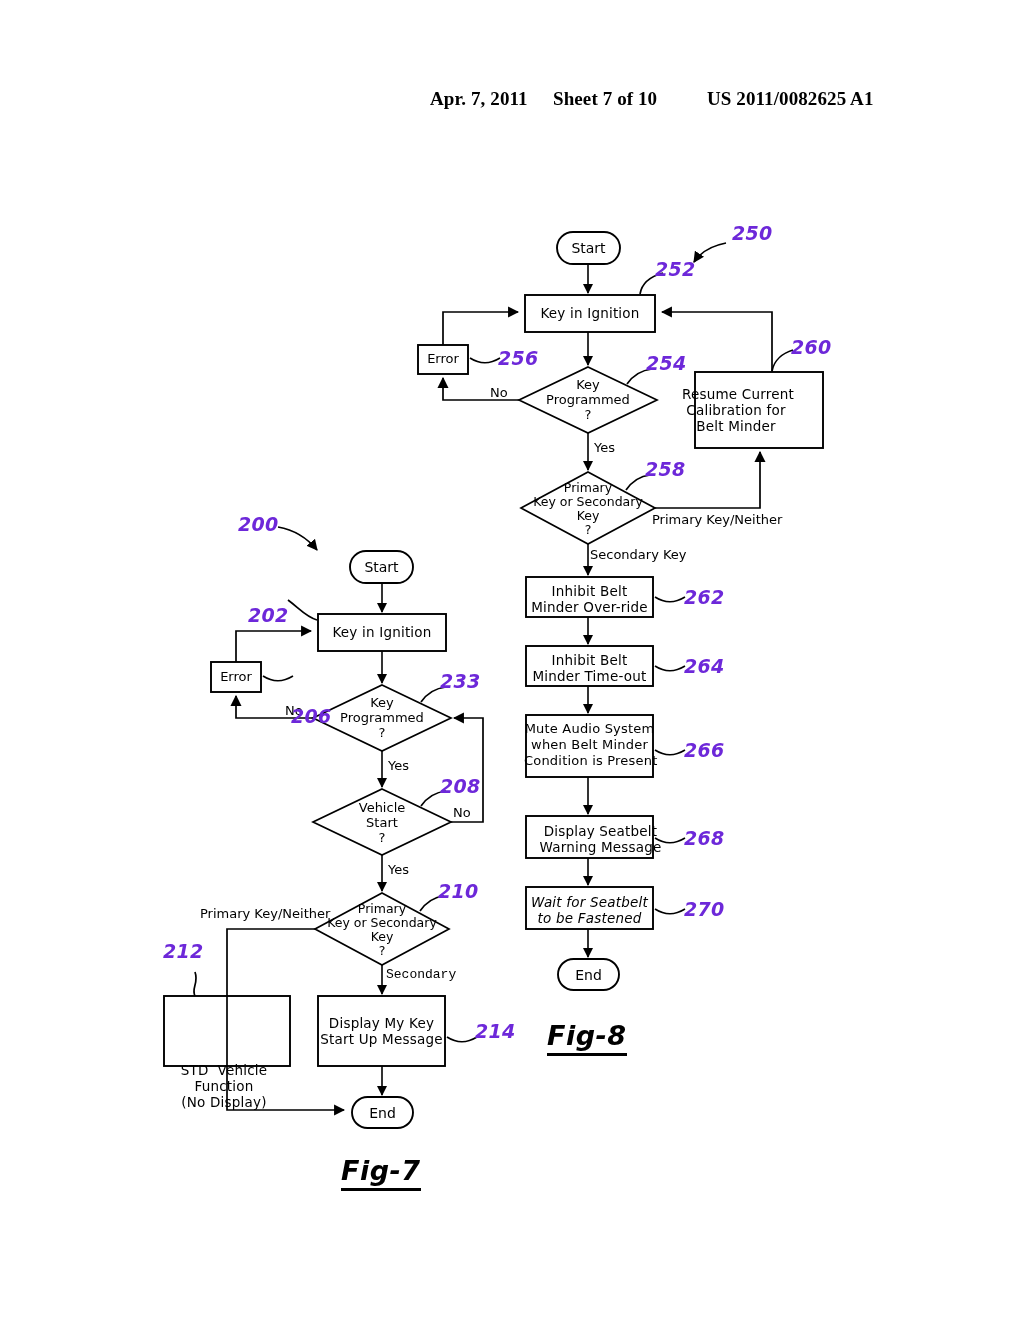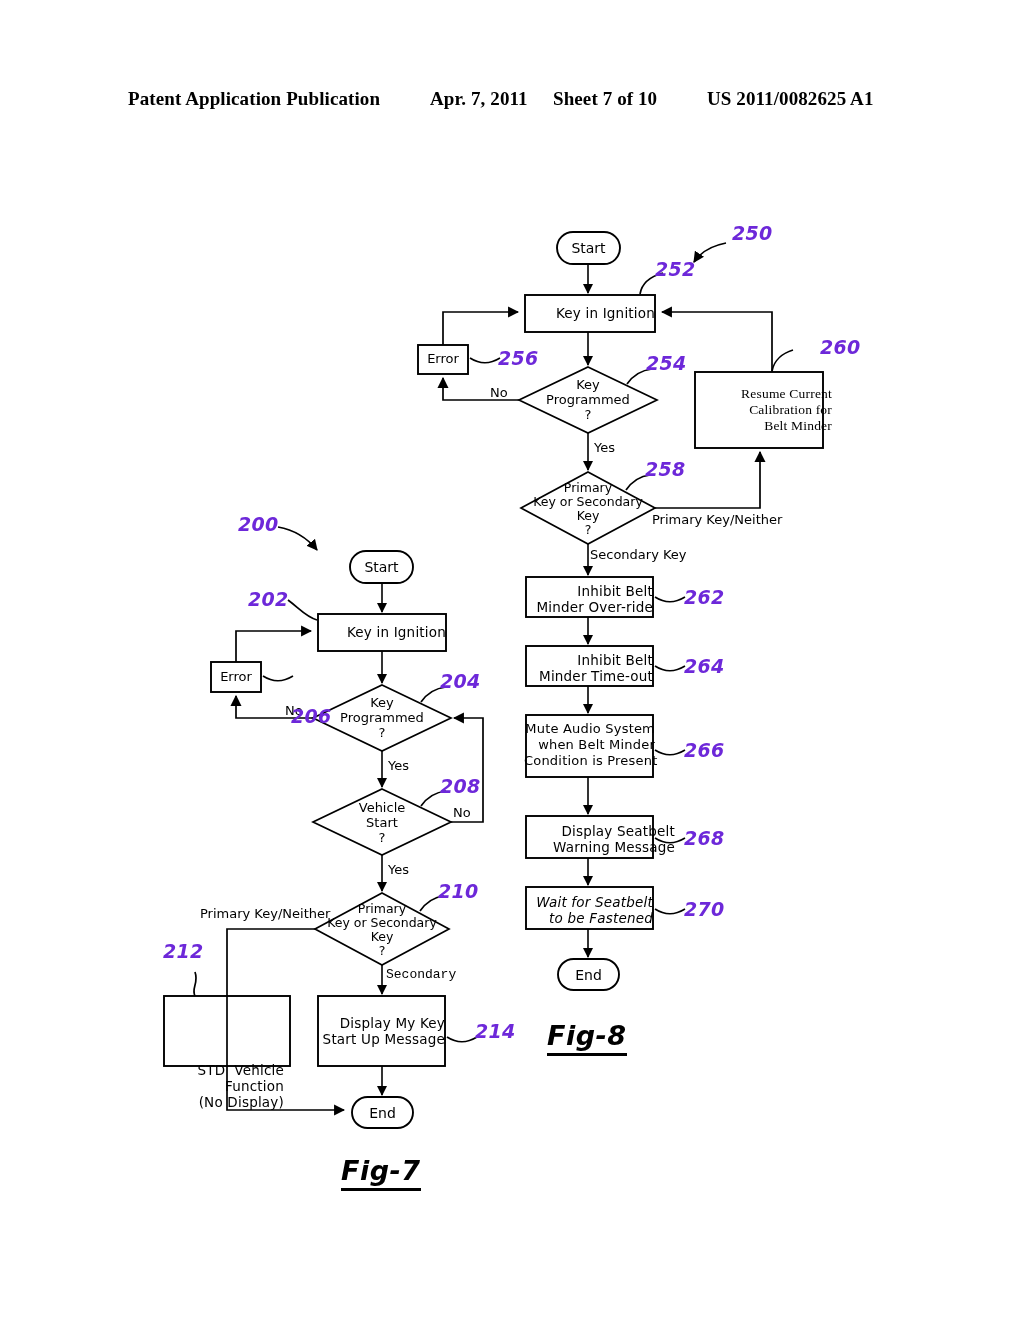--- a/index.html
+++ b/index.html
@@ -59,21 +59,21 @@
   }
   #fig7-caption { left: 341px; top: 1155px; }
   #fig8-caption { left: 547px; top: 1020px; }
 
   
   .node-text {
     position: absolute;
     font-family: "DejaVu Sans", sans-serif;
     font-size: 13.5px;
     line-height: 16px;
-    text-align: right;
+    text-align: center;
     white-space: pre;
     color: #000;
     letter-spacing: 0.2px;
   }
   .term-text {
     position: absolute;
     font-family: "DejaVu Sans", sans-serif;
     font-size: 14px;
     text-align: center;
     white-space: nowrap;
@@ -103,21 +103,20 @@
     font-size: 19px;
     white-space: nowrap;
     color: #6d28d9;
     letter-spacing: 0.3px;
   }
 </style>
 </head>
 <body>
 
 <div id="page-header">
-  <span class="hdr-pub">Patent Application Publication</span>
   <span class="hdr-date">Apr. 7, 2011</span>
   <span class="hdr-sheet">Sheet 7 of 10</span>
   <span class="hdr-num">US 2011/0082625 A1</span>
 </div>
 
 <div id="drawing">
 <svg width="1024" height="1320" viewBox="0 0 1024 1320" xmlns="http://www.w3.org/2000/svg">
   <defs>
     <marker id="arrow" viewBox="0 0 10 10" refX="9" refY="5" markerWidth="6.5" markerHeight="6.5" orient="auto-start-reverse">
       <path d="M 0 0 L 10 5 L 0 10 z" fill="#000"></path>
@@ -254,21 +253,21 @@
 
 <div class="dia-text" style="left:518px; top:377px; width:140px;">Key
 Programmed
 ?</div>
 
 <div class="dia-text" style="left:512px; top:481px; width:152px; font-size:12.5px; line-height:14px;">Primary
 Key or Secondary
 Key
 ?</div>
 
-<div class="node-text" style="left:724px; top:386px; width:108px;font-family:Liberation Serif, serif;">Resume Current
+<div class="node-text" style="left:682px; top:386px; width:108px;">Resume Current
 Calibration for
 Belt Minder</div>
 
 <div class="node-text" style="left:526px; top:583px; width:127px;">Inhibit Belt
 Minder Over-ride</div>
 
 <div class="node-text" style="left:526px; top:652px; width:127px;">Inhibit Belt
 Minder Time-out</div>
 
 <div class="node-text" style="left:524px; top:721px; width:131px; font-size:13px; line-height:16px;">Mute Audio System
@@ -286,21 +285,21 @@
 <div class="edge-label" style="left:490px; top:385px;">No</div>
 <div class="edge-label" style="left:594px; top:440px;">Yes</div>
 <div class="edge-label" style="left:652px; top:512px;">Primary Key/Neither</div>
 <div class="edge-label" style="left:590px; top:547px;">Secondary Key</div>
 
 <div class="ref-num" style="left:732px; top:222px;">250</div>
 <div class="ref-num" style="left:655px; top:258px;">252</div>
 <div class="ref-num" style="left:646px; top:352px;">254</div>
 <div class="ref-num" style="left:498px; top:347px;">256</div>
 <div class="ref-num" style="left:645px; top:458px;">258</div>
-<div class="ref-num" style="left:820px; top:336px;font-style:italic;">260</div>
+<div class="ref-num" style="left:791px; top:336px;font-style:italic;">260</div>
 <div class="ref-num" style="left:684px; top:586px;">262</div>
 <div class="ref-num" style="left:684px; top:655px;">264</div>
 <div class="ref-num" style="left:684px; top:739px;">266</div>
 <div class="ref-num" style="left:684px; top:827px;">268</div>
 <div class="ref-num" style="left:684px; top:898px;">270</div>
 
 <div class="fig-caption" id="fig8-caption">Fig-8</div>
 
 <div class="term-text" style="left:350px; top:559px; width:63px;">Start</div>
 
@@ -331,21 +330,21 @@
 <div class="term-text" style="left:352px; top:1105px; width:61px;">End</div>
 
 <div class="edge-label" style="left:285px; top:703px;">No</div>
 <div class="edge-label" style="left:388px; top:758px;">Yes</div>
 <div class="edge-label" style="left:453px; top:805px;">No</div>
 <div class="edge-label" style="left:388px; top:862px;">Yes</div>
 <div class="edge-label" style="left:386px; top:967px;font-family:Liberation Mono, monospace;">Secondary</div>
 <div class="edge-label" style="left:200px; top:906px;">Primary Key/Neither</div>
 
 <div class="ref-num" style="left:238px; top:513px;">200</div>
-<div class="ref-num" style="left:248px; top:588px;">202</div>
-<div class="ref-num" style="left:440px; top:670px;">204</div>
+<div class="ref-num" style="left:248px; top:604px;">202</div>
+<div class="ref-num" style="left:440px; top:670px;">233</div>
 <div class="ref-num" style="left:291px; top:665px;margin-top:40px;">206</div>
 <div class="ref-num" style="left:440px; top:775px;">208</div>
 <div class="ref-num" style="left:438px; top:880px;">210</div>
 <div class="ref-num" style="left:163px; top:940px;">212</div>
 <div class="ref-num" style="left:475px; top:1020px;">214</div>
 
 <div class="fig-caption" id="fig7-caption">Fig-7</div>
 
 </body></html>

